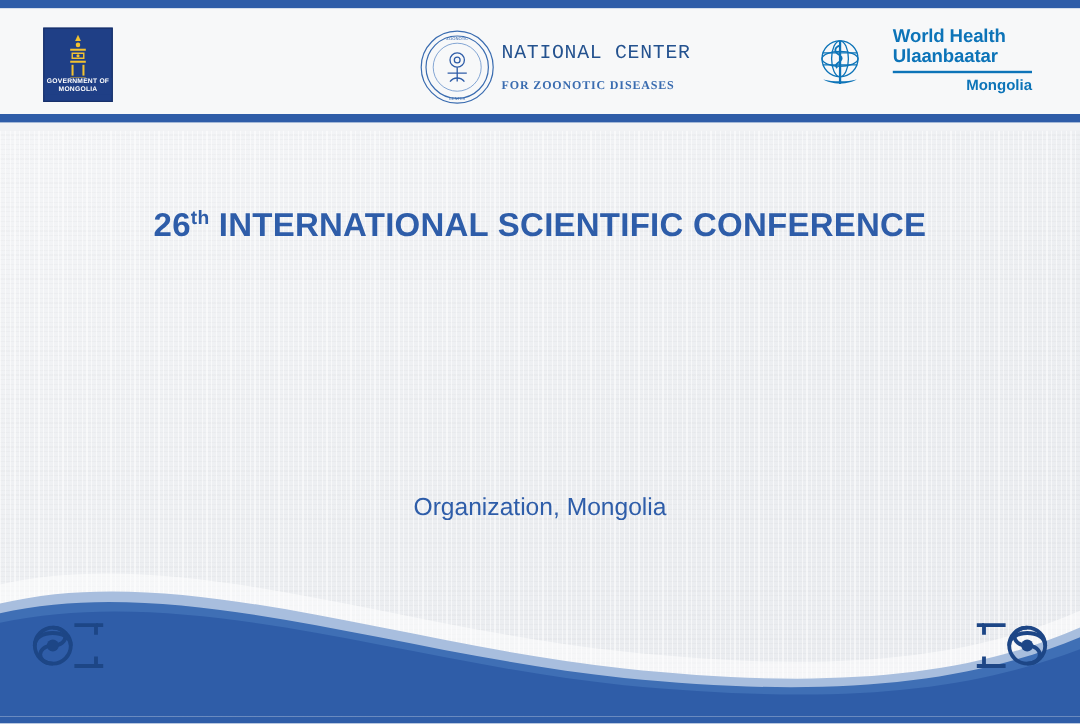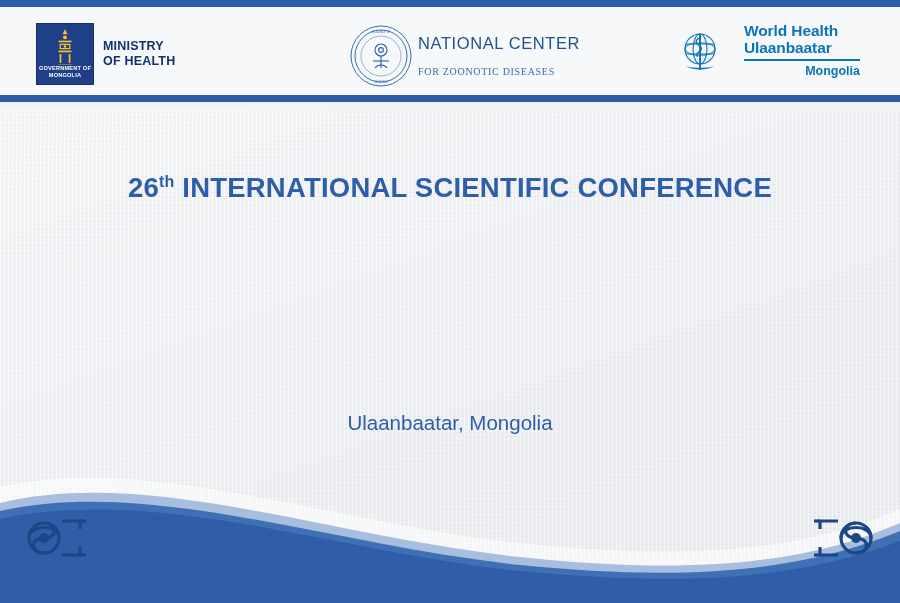--- a/index.html
+++ b/index.html
@@ -105,29 +105,30 @@
     position: relative;
   }
   .ncz-words {
     color: #2a5ba8;
     text-align: left;
     line-height: 1.08;
   }
   .ncz-line1 {
     font-size: 16.5px;
     letter-spacing: .6px;
-    font-family: Liberation Sans, sans-serif;
+    font-family: Liberation Mono, monospace;
     color: #24528f;
   }
   .ncz-line2 {
     font-size: 10px;
     letter-spacing: .7px;
     font-family: "Liberation Serif", serif;
     color: #3a6cb0;
     margin-top: 14px;
+    font-weight: bold;
   }
 
   
   .logo-who {
     position: absolute;
     right: 40px;
     top: 16px;
     display: flex;
     align-items: center;
     gap: 20px;
@@ -256,24 +257,20 @@
               <rect x="5.6" y="25" width="1.7" height="9"></rect>
               <rect x="14.7" y="25" width="1.7" height="9"></rect>
               <rect x="4.5" y="35.6" width="13" height="1.7"></rect>
               <polygon points="11,42 8.6,38.4 13.4,38.4"></polygon>
             </g>
           </svg>
           <div class="gov-strip">
             <div>GOVERNMENT OF</div>
             <div>MONGOLIA</div>
           </div>
-        </div>
-        <div class="moh-text">
-          <div>MINISTRY</div>
-          <div>OF HEALTH</div>
         </div>
       </div>
 
       <div class="logo-ncz">
         <svg class="ncz-seal" viewBox="0 0 62 62">
           <circle cx="31" cy="31" r="30" fill="none" stroke="#3a6cb0" stroke-width="1"></circle>
           <circle cx="31" cy="31" r="26" fill="none" stroke="#3a6cb0" stroke-width="1"></circle>
           <circle cx="31" cy="31" r="20" fill="none" stroke="#6d95cc" stroke-width=".7"></circle>
           <g stroke="#2f5da8" stroke-width="1.1" fill="none">
             <circle cx="31" cy="25" r="6"></circle>
@@ -324,21 +321,21 @@
       <path d="M0,96 C150,60 330,130 520,150 C680,167 800,160 900,116 L900,190 L0,190 Z" fill="#3f6fb5"></path>
       <path d="M0,112 C160,78 340,146 520,164 C690,180 800,172 900,134 L900,190 L0,190 Z" fill="#2f5da8"></path>
       <path d="M0,80 C150,46 330,116 520,136 C680,153 800,146 900,102 L900,124 C800,166 680,174 520,158 C330,138 150,70 0,104 Z" fill="#ffffff" opacity=".55"></path>
     </svg>
 
     <div class="title-block">
       <div class="title-main"><span>26</span><sup>th</sup><span> INTERNATIONAL SCIENTIFIC CONFERENCE</span></div>
     </div>
 
     <div class="date-block">
-      <div>Ulaanbaatar, Mongolia</div>
+      <div>Organization, Mongolia</div>
     </div>
 
     <svg class="ornament left" viewBox="0 0 74 62">
       <g fill="none" stroke="#1d4686" stroke-width="3.2">
         <circle cx="26" cy="31" r="15"></circle>
         <path d="M26 16 C40 16, 40 31, 26 31 C12 31, 12 46, 26 46"></path>
         <path d="M11 31 C11 17, 41 17, 41 31"></path>
         <path d="M44 14 L62 14 L62 22"></path>
         <path d="M44 48 L62 48 L62 40"></path>
         <path d="M62 14 L68 14"></path>

